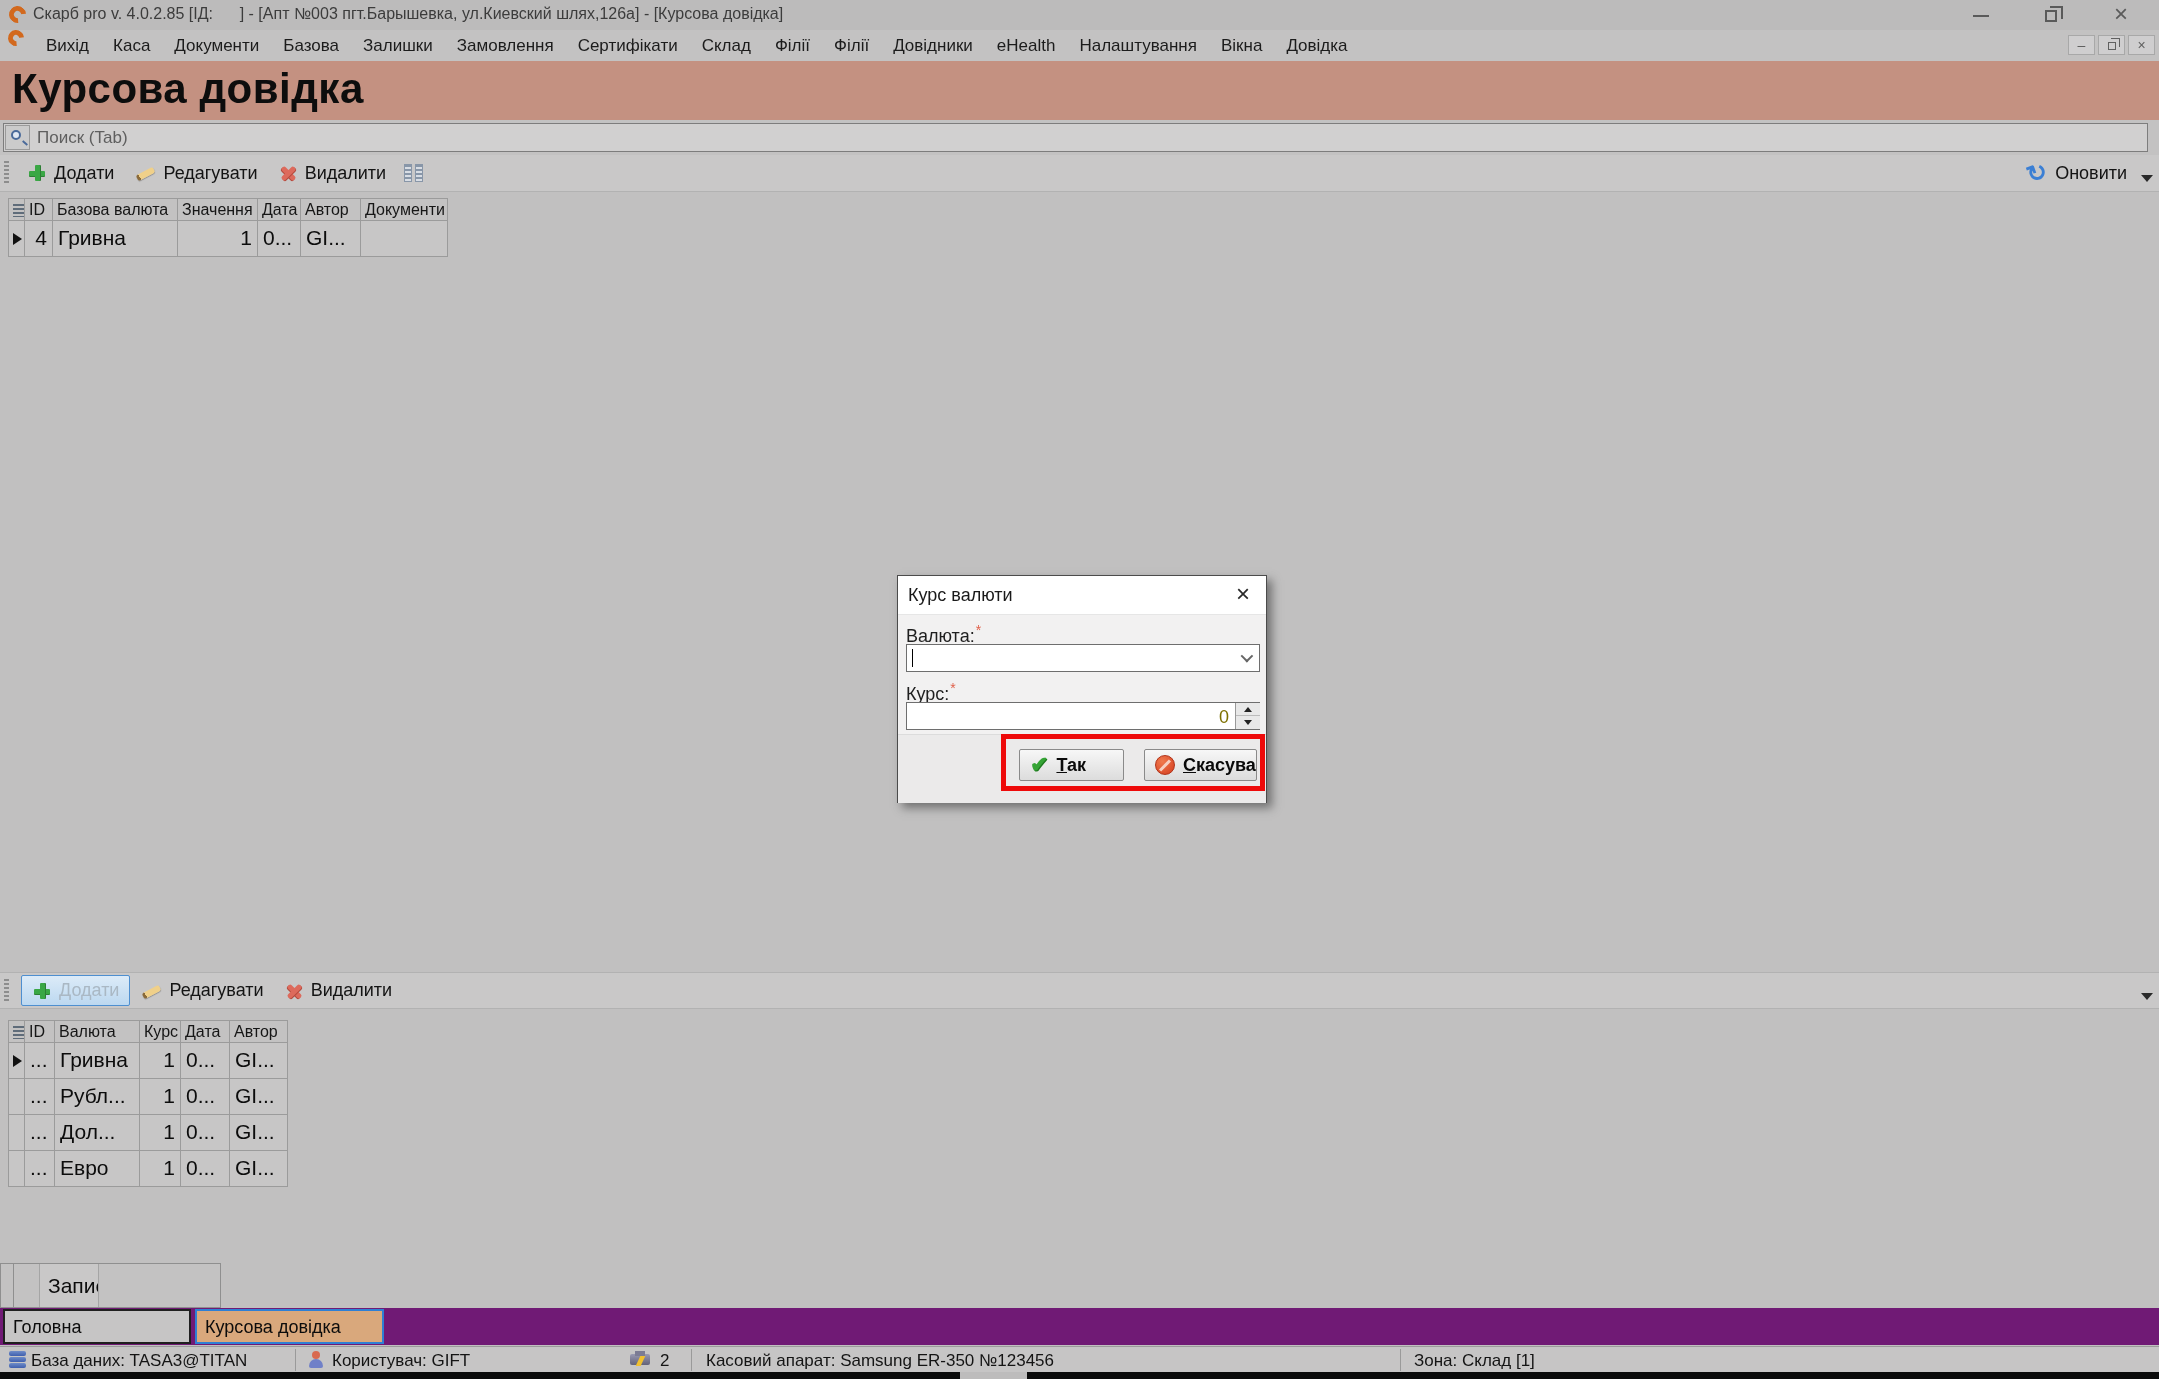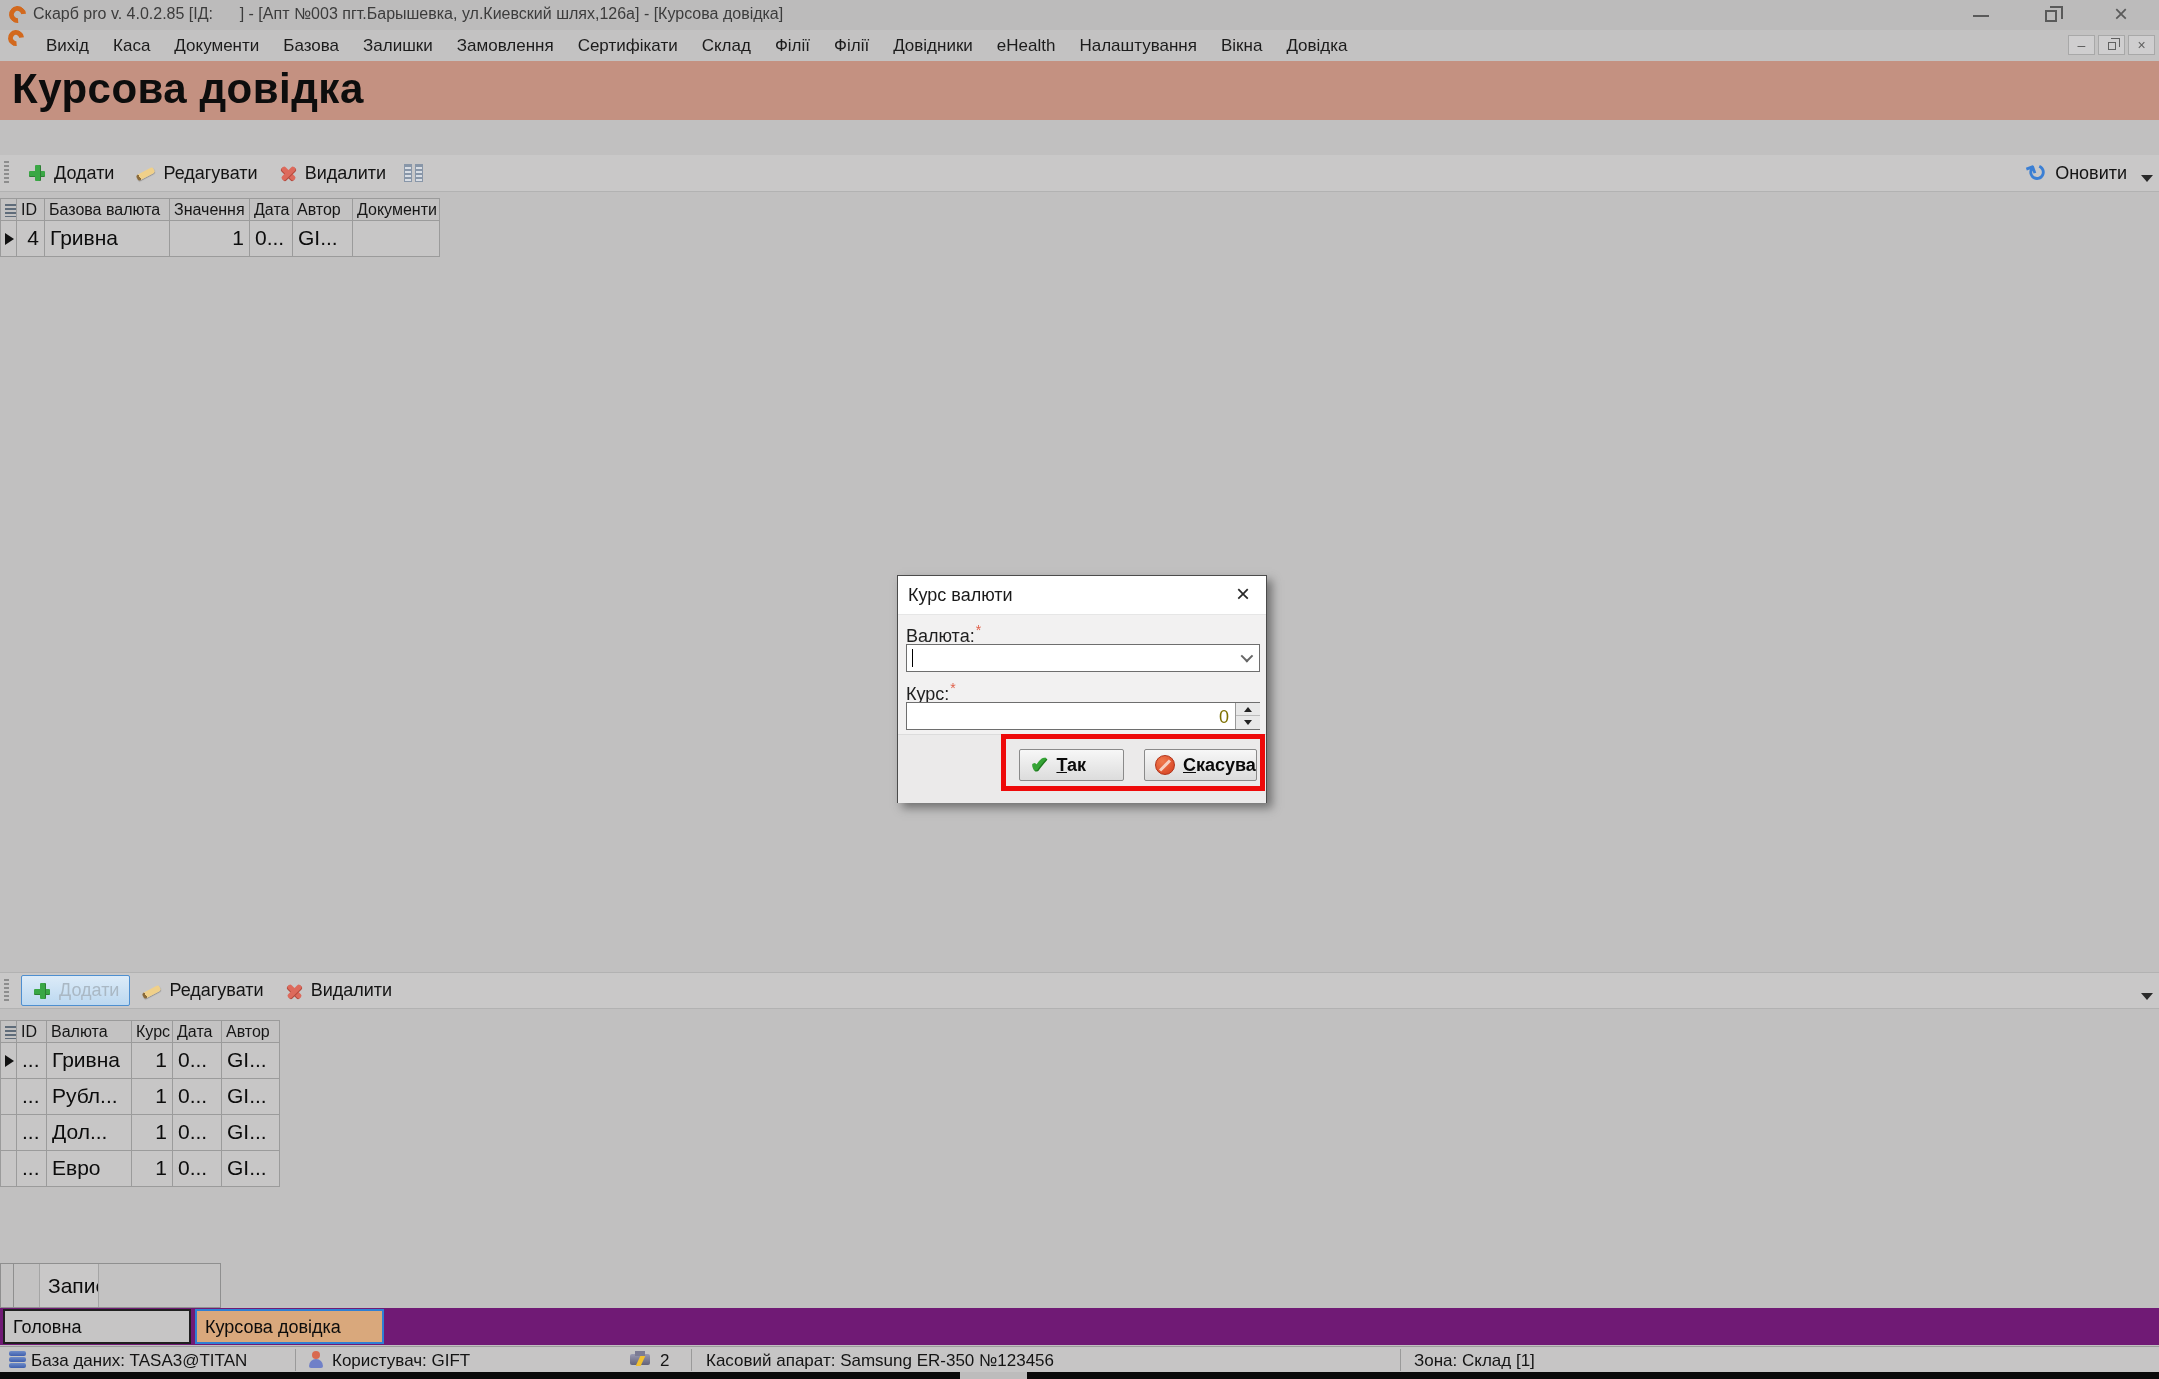--- a/index.html
+++ b/index.html
@@ -57,21 +57,21 @@
   .icon-xmark::before { transform:rotate(45deg);} .icon-xmark::after { transform:rotate(-45deg);}
   .icon-columns { width:22px; height:18px; margin-left:8px; flex:none; display:flex; gap:3px; }
   .icon-columns i { display:block; width:8px; height:18px;
     background:repeating-linear-gradient(180deg,#8896a8 0 2px,#d8dde4 2px 4px); border:1px solid #8896a8; }
   .tb-spacer { flex:1; }
   .refresh-btn { display:flex; align-items:center; gap:8px; font-size:18px; color:#141414; padding-right:14px; }
   .icon-refresh { font-size:24px; font-weight:bold; color:#3b7fd4; line-height:20px; transform:rotate(-20deg); }
   .overflow-arrow { width:0; height:0; border-left:6px solid transparent; border-right:6px solid transparent;
     border-top:7px solid #2a2a2a; margin:14px 6px 0 0; flex:none; align-self:flex-start; }
   
-  .grid { position:absolute; left:0; }
+  .grid { position:absolute; left:0;padding-left:8px; }
   .grid .hrow, .grid .drow { display:flex; }
   .grid .hcell { height:23px; font-size:16px; color:#161616; background:#c3c2c2;
     border-right:1px solid #9b9b9b; border-top:1px solid #9b9b9b; border-bottom:1px solid #9b9b9b;
     padding:2px 4px 0 4px; white-space:nowrap; overflow:hidden; }
   .grid .dcell { height:36px; font-size:21px; color:#0c0c0c; background:#c7c6c6;
     border-right:1px solid #9b9b9b; border-bottom:1px solid #9b9b9b;
     line-height:34px; padding:0 5px; white-space:nowrap; overflow:hidden; }
   .grid .first { border-left:1px solid #9b9b9b; }
   .num { text-align:right; }
   .marker { position:relative; }
@@ -177,20 +177,28 @@
       <div class="mdi-btn">–</div>
       <div class="mdi-btn"><span class="mdi-restore"></span></div>
       <div class="mdi-btn">×</div>
     </div>
   </div>
 
   <div class="band">
     <div class="ptitle">Курсова довідка</div>
   </div>
 
+  <div class="searchrow">
+    <div class="searchbox">
+      <div class="lensbox">
+          <div class="lens"></div>
+        </div>
+      <div class="search-ph">Поиск (Tab)</div>
+    </div>
+  </div>
 
   <div class="toolbar t1">
     <div class="grip"></div>
     <div class="tbtn">
       <span class="icon-plus"></span>
       <span>Додати</span>
     </div>
     <div class="tbtn">
       <span class="icon-pencil"></span>
       <span>Редагувати</span>

